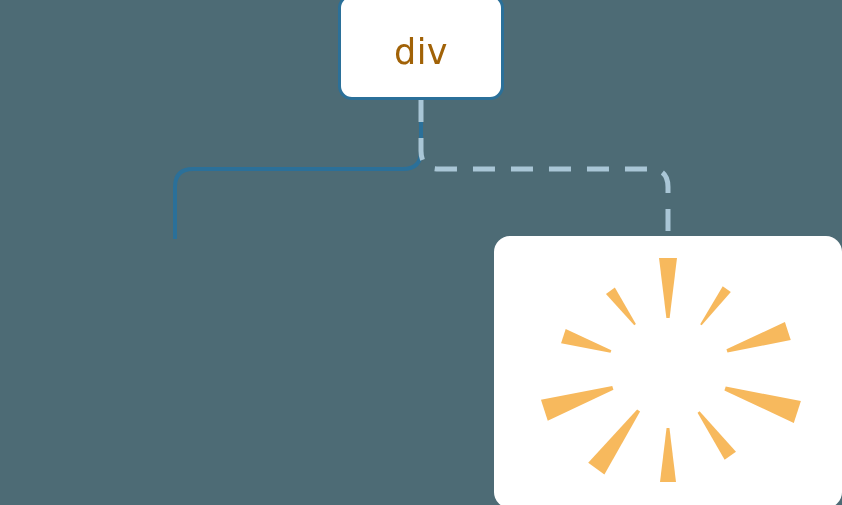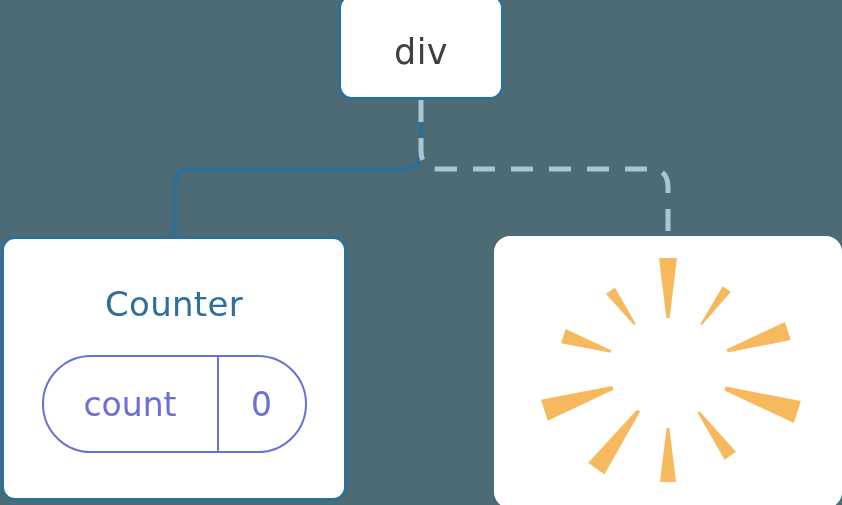--- a/index.html
+++ b/index.html
@@ -47,21 +47,21 @@
     width: 166px;
     height: 106px;
     border: 3px solid #2b7099;
     border-radius: 14px;
     display: flex;
     align-items: center;
     justify-content: center;
   }
   .node-div .node-title {
     font-size: 35px;
-    color: #404040;
+    color: #a16207;
     letter-spacing: 0.5px;
     line-height: 1;
     margin-top: 10px;
   }
 
   .node-counter {
     left: 1px;
     top: 236px;
     width: 346px;
     height: 265px;
@@ -136,28 +136,20 @@
 
     <path d="M 421 100 L 421 151 Q 421 169 403 169 L 193 169 Q 175 169 175 187 L 175 239" fill="none" stroke="#2b7099" stroke-width="4" stroke-linecap="butt"></path>
 
     <path d="M 421 100 L 421 151 Q 421 169 439 169 L 650 169 Q 668 169 668 187 L 668 239" fill="none" stroke="#a9c6d6" stroke-width="5" stroke-dasharray="22 16" stroke-linecap="butt"></path>
   </svg>
 
   <div class="node node-div">
     <span class="node-title">div</span>
   </div>
 
-  <div class="node node-counter">
-    <span class="node-title">Counter</span>
-
-    <div class="state-pill">
-      <span class="pill-key">count</span>
-      <span class="pill-value">0</span>
-    </div>
-  </div>
 
   <div class="node node-sparkle">
     <svg class="sparkle-svg" viewBox="0 0 348 272" width="348" height="272" xmlns="http://www.w3.org/2000/svg">
       <g id="sparkle-rays" fill="#f7b95d">
           <polygon points="183.00,22.00 165.00,22.00 172.38,82.00 175.62,82.00" fill="#f7b95d"></polygon>
           <polygon points="236.82,56.04 228.73,50.16 206.19,88.17 207.64,89.22" fill="#f7b95d"></polygon>
           <polygon points="296.77,104.10 290.90,86.03 232.44,113.21 233.49,116.47" fill="#f7b95d"></polygon>
           <polygon points="299.79,186.96 306.90,165.09 231.70,150.57 230.42,154.51" fill="#f7b95d"></polygon>
           <polygon points="230.64,223.87 241.97,215.64 205.58,175.33 203.55,176.81" fill="#f7b95d"></polygon>
           <polygon points="166.00,246.00 182.00,246.00 175.44,192.00 172.56,192.00" fill="#f7b95d"></polygon>

